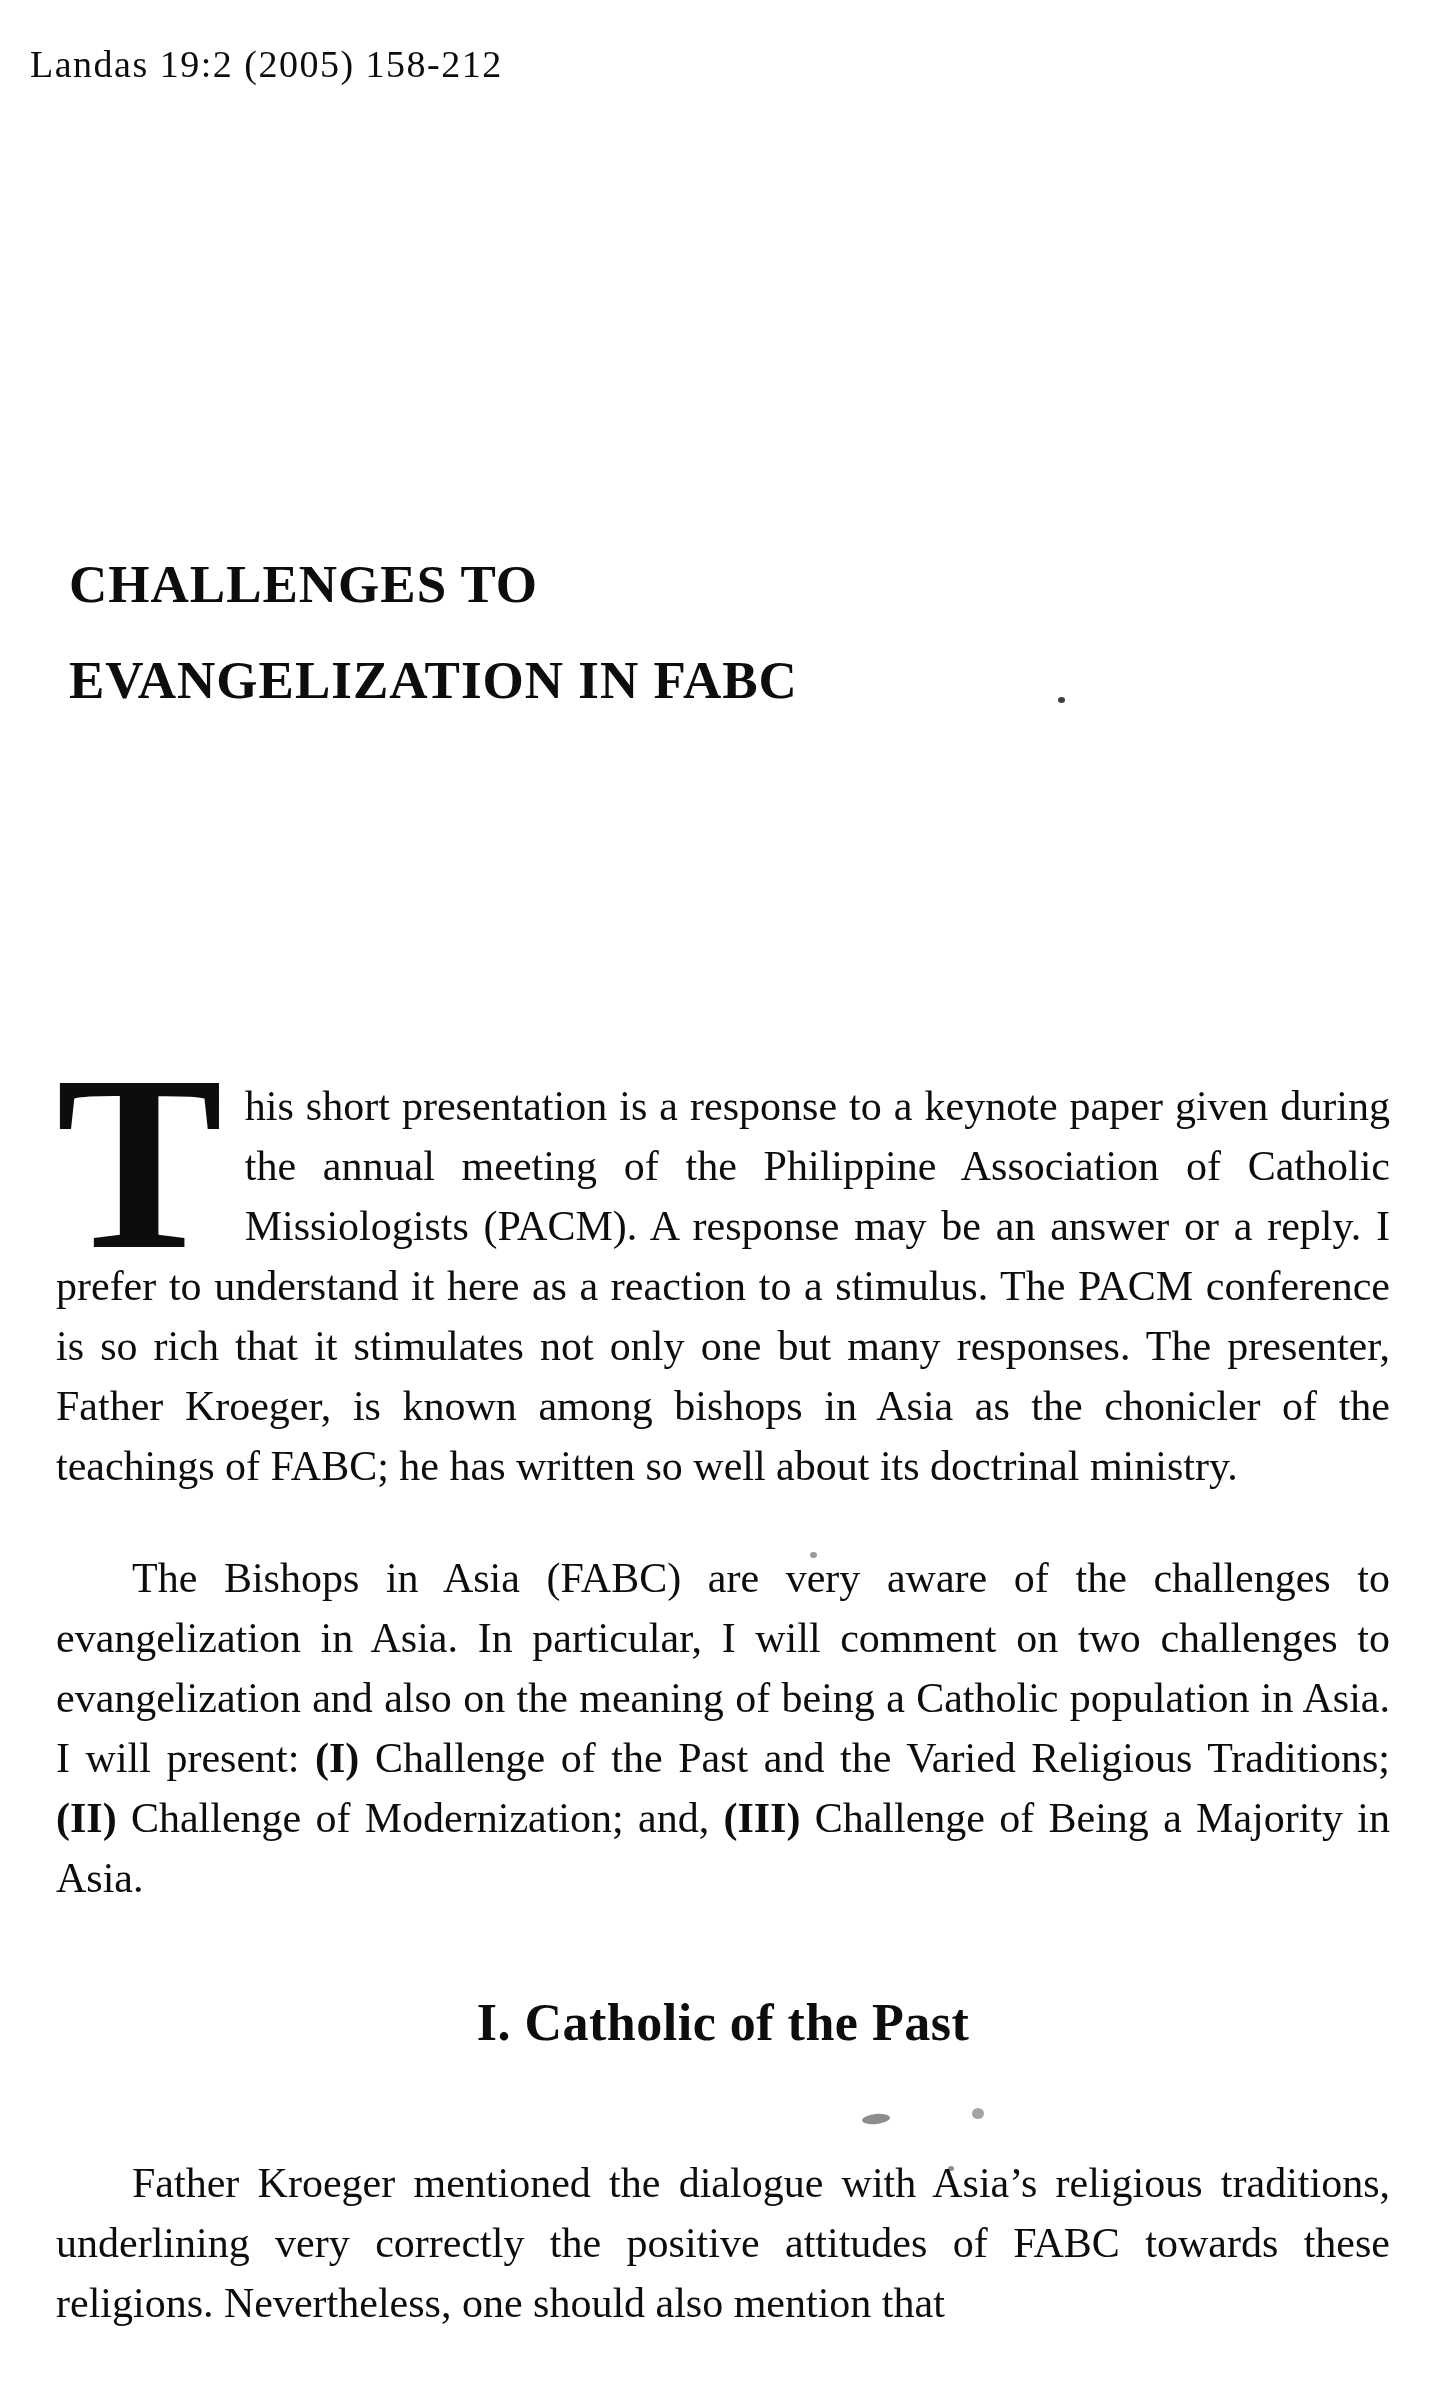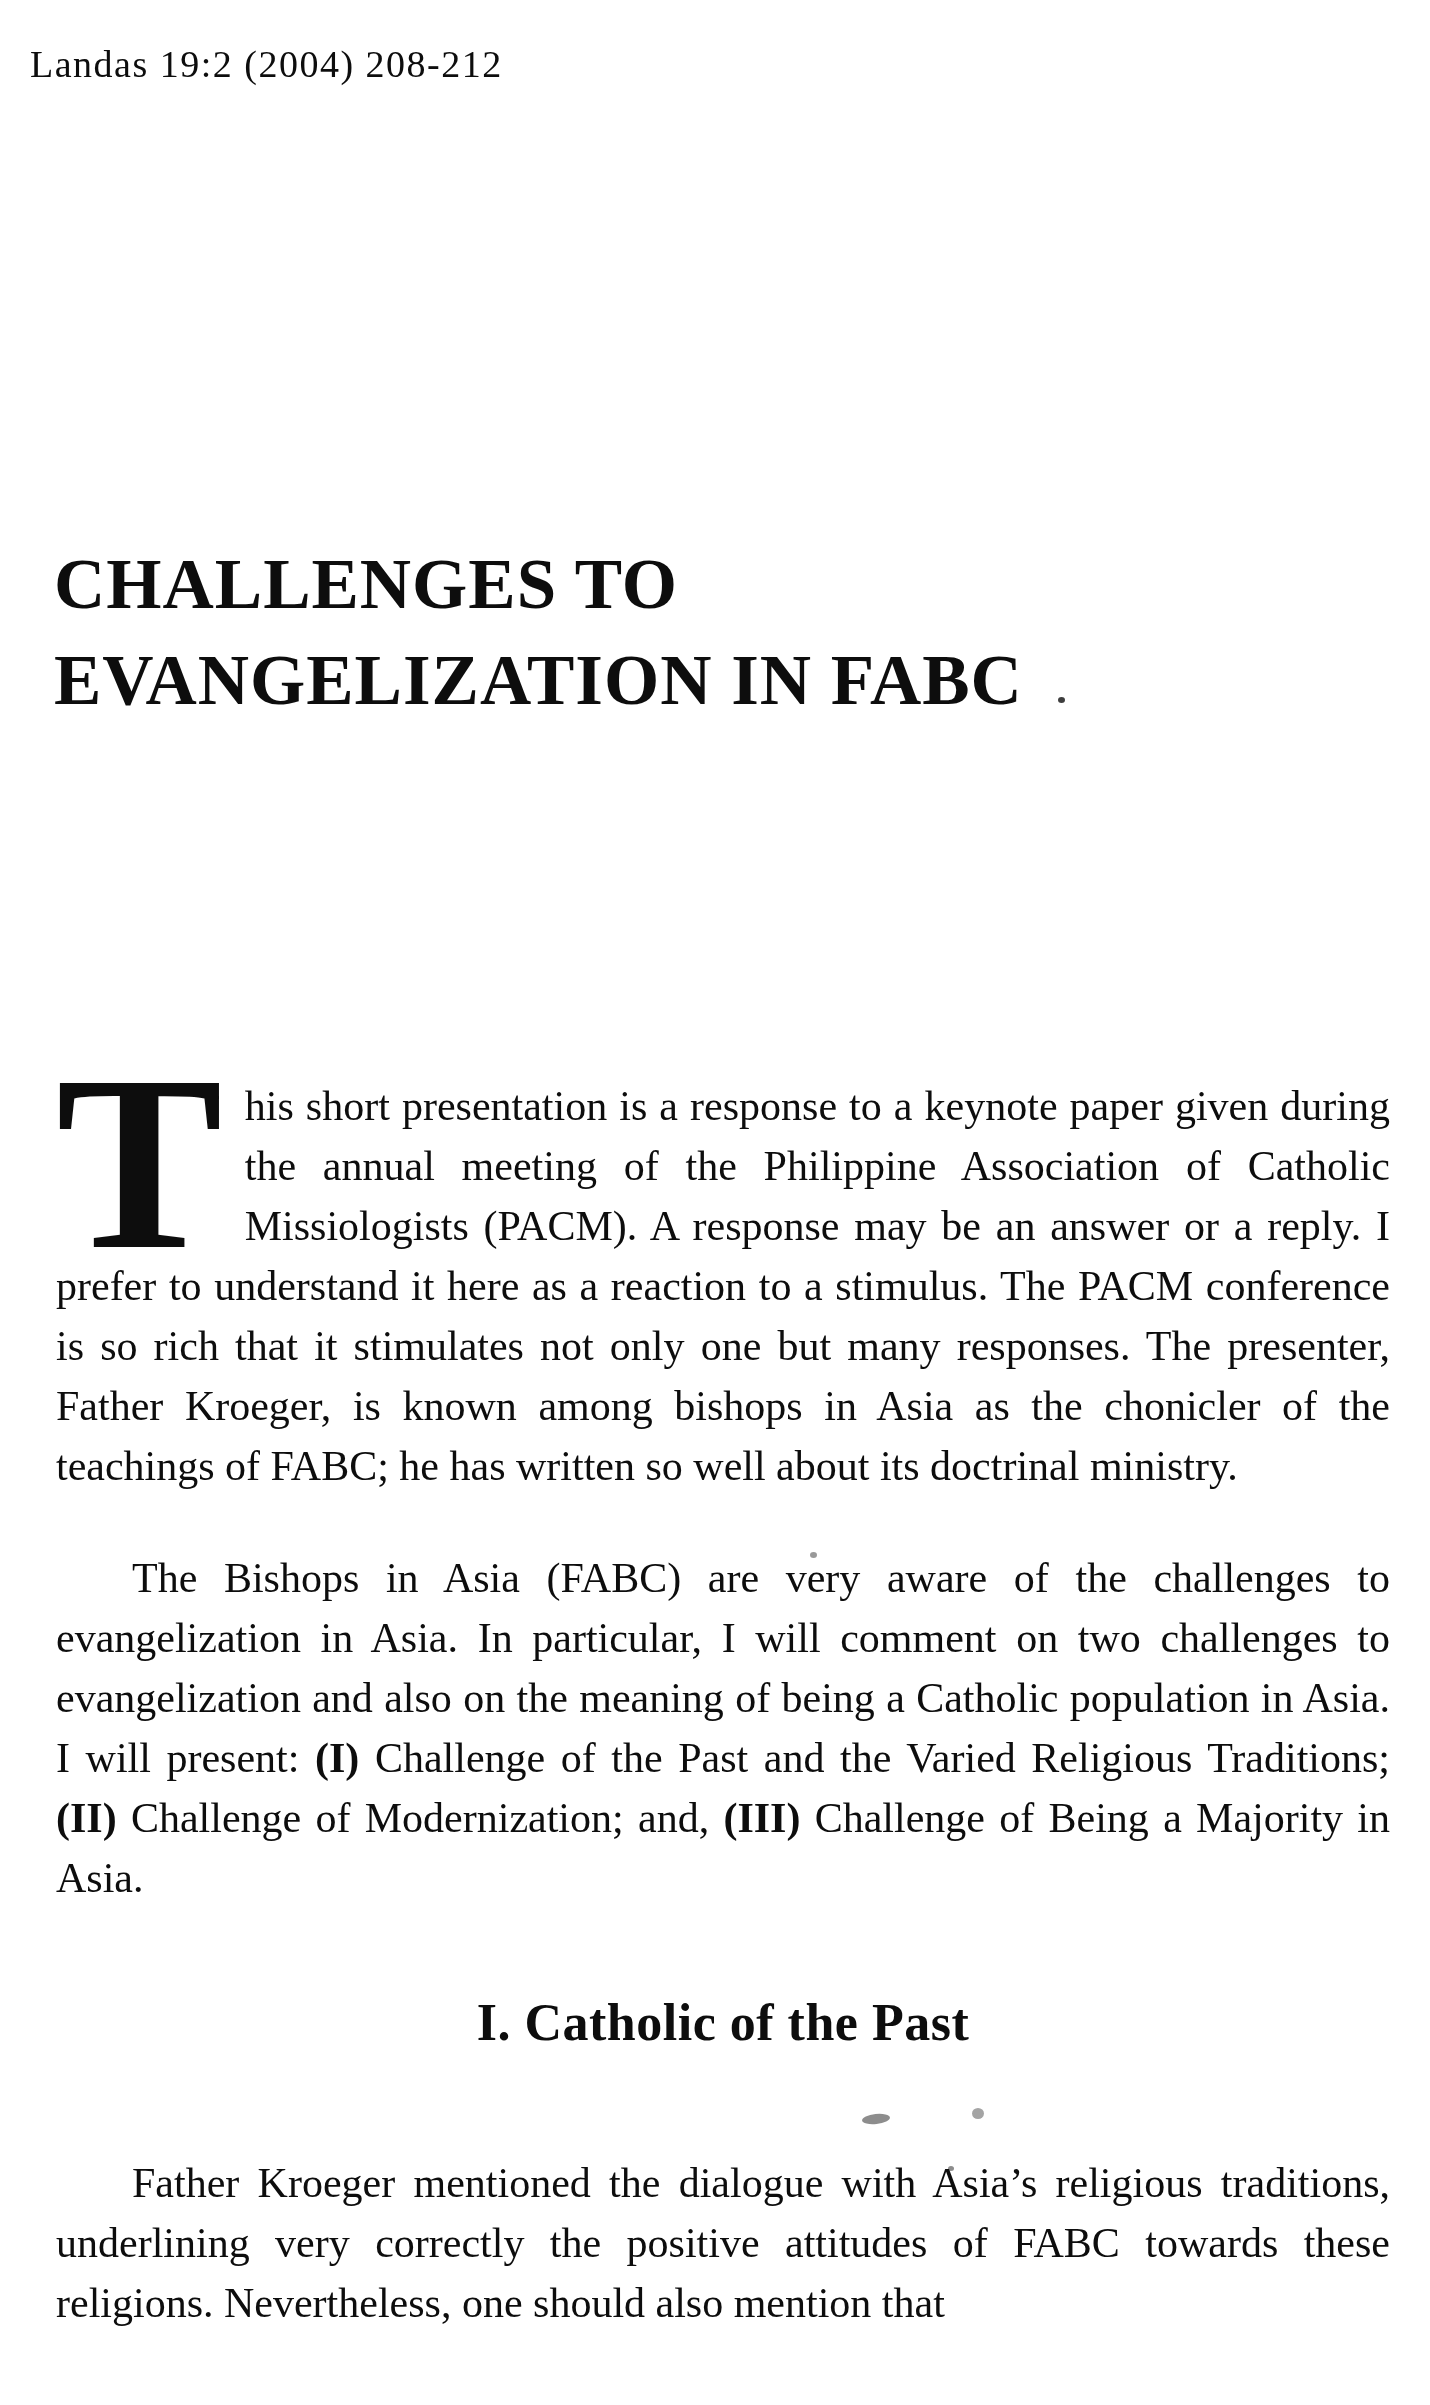--- a/index.html
+++ b/index.html
@@ -15,24 +15,24 @@
   .journal-header {
     position: absolute;
     left: 30px;
     top: 42px;
     font-size: 38px;
     letter-spacing: 1.5px;
     white-space: nowrap;
   }
   .article-title {
     position: absolute;
-    left: 54px;
+    left: 69px;
     top: 536px;
     margin: 0;
-    font-size: 71px;
+    font-size: 53px;
     font-weight: bold;
     line-height: 96px;
     letter-spacing: 1px;
   }
   .article-title .title-line { display: block; }
   .article-author {
     position: absolute;
     left: 56px;
     top: 796px;
     font-style: italic;
@@ -80,21 +80,21 @@
   .speck-para1  { left: 810px;  top: 1552px; width: 7px;  height: 6px;  opacity: 0.45; }
   .smudge-the   { left: 862px;  top: 2114px; width: 28px; height: 10px; opacity: 0.5; transform: rotate(-6deg); }
   .smudge-past  { left: 972px;  top: 2108px; width: 12px; height: 11px; opacity: 0.4; }
   .speck-below-heading { left: 948px; top: 2166px; width: 6px; height: 5px; opacity: 0.5; }
 </style>
 </head>
 <body>
 
 <div class="page">
 
-  <div class="journal-header">Landas 19:2 (2004) 208-212</div>
+  <div class="journal-header">Landas 19:2 (2005) 158-212</div>
 
   <h1 class="article-title">
     <span class="title-line">CHALLENGES TO</span>
     <span class="title-line">EVANGELIZATION IN FABC</span>
   </h1>
 
 
   <div class="article-body">
 
     <p class="para para-1"><span class="dropcap">T</span><span>his short presentation is a response to a keynote paper given during the annual meeting of the Philippine Association of Catholic Missiologists (PACM). A response may be an answer or a reply. I prefer to understand it here as a reaction to a stimulus. The PACM conference is so rich that it stimulates not only one but many responses. The presenter, Father Kroeger, is known among bishops in Asia as the chonicler of the teachings of FABC; he has written so well about its doctrinal ministry.</span></p>

